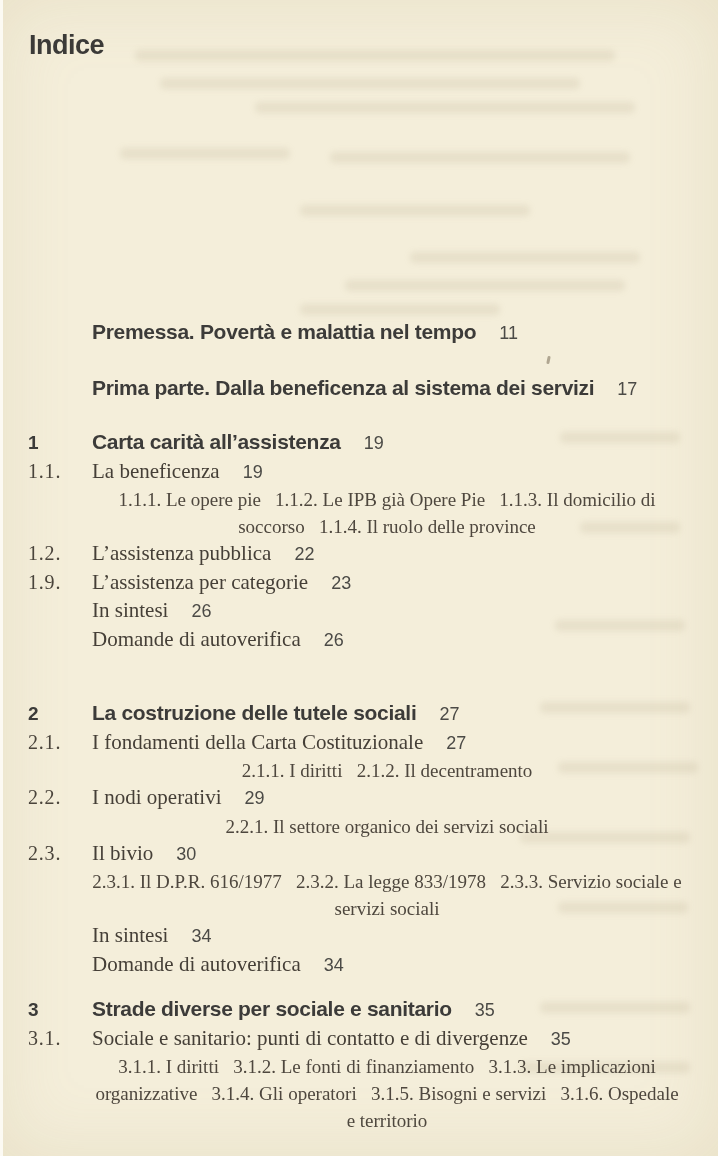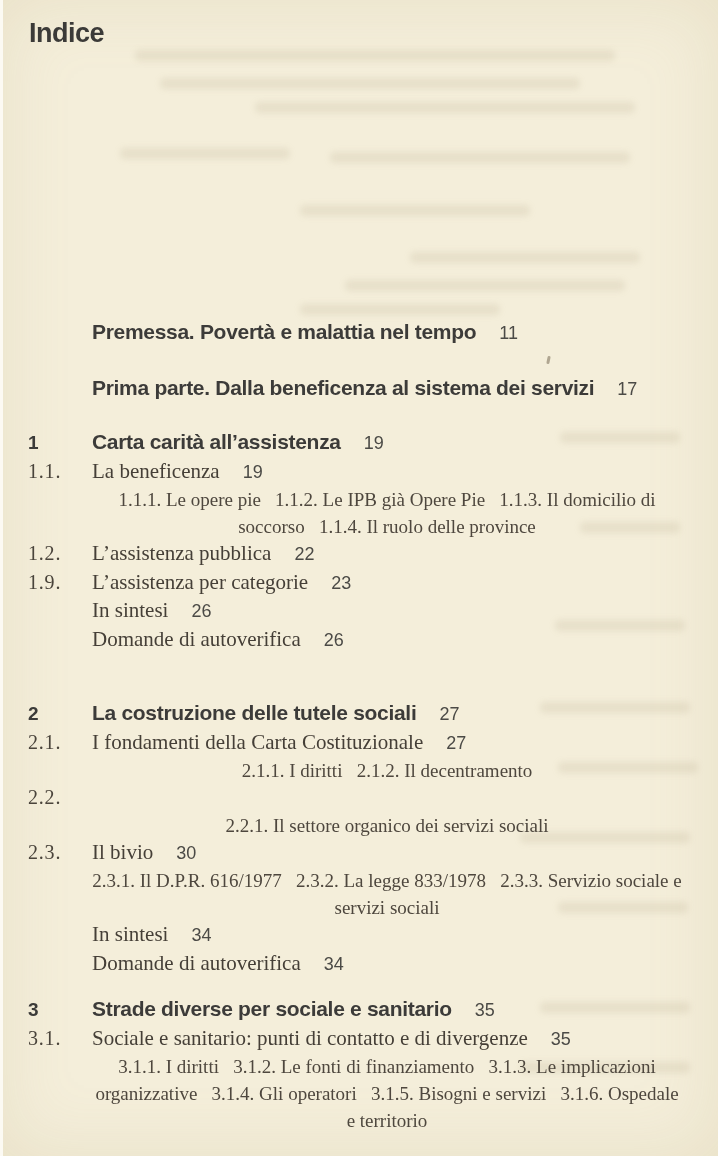--- a/index.html
+++ b/index.html
@@ -17,21 +17,21 @@
   }
   .scan-edge{
     position:absolute;left:0;top:0;width:3px;height:100%;
     background:#fcfaf3;
   }
   
   .bleed{position:absolute;height:11px;border-radius:5px;
     background:rgba(148,132,92,.13);filter:blur(3px);}
   
   .book-index-title{
-    position:absolute;left:29px;top:0;
+    position:absolute;left:29px;top:12px;
     font-family:"Liberation Sans", sans-serif;
     font-weight:bold;font-size:27px;color:#3b3a38;
     letter-spacing:-.5px;
   }
   
   .group{position:absolute;left:0;width:590px;padding-left:28px;box-sizing:border-box;}
   .row{
     display:grid;grid-template-columns:64px 590px;
     line-height:27.5px;align-items:baseline;
   }
@@ -144,20 +144,21 @@
   <div class="row">
     <span class="num">2.1.</span>
     <span class="cell"><span class="serif-title">I fondamenti della Carta Costituzionale</span><span class="pg">27</span></span>
   </div>
   <div class="row subrow">
     <span class="num"></span>
     <span class="cell">2.1.1. I diritti   2.1.2. Il decentramento</span>
   </div>
   <div class="row">
     <span class="num">2.2.</span>
+    <span class="cell"><span class="serif-title">I nodi operativi</span><span class="pg">29</span></span>
   </div>
   <div class="row subrow">
     <span class="num"></span>
     <span class="cell">2.2.1. Il settore organico dei servizi sociali</span>
   </div>
   <div class="row">
     <span class="num">2.3.</span>
     <span class="cell"><span class="serif-title">Il bivio</span><span class="pg">30</span></span>
   </div>
   <div class="row subrow">

